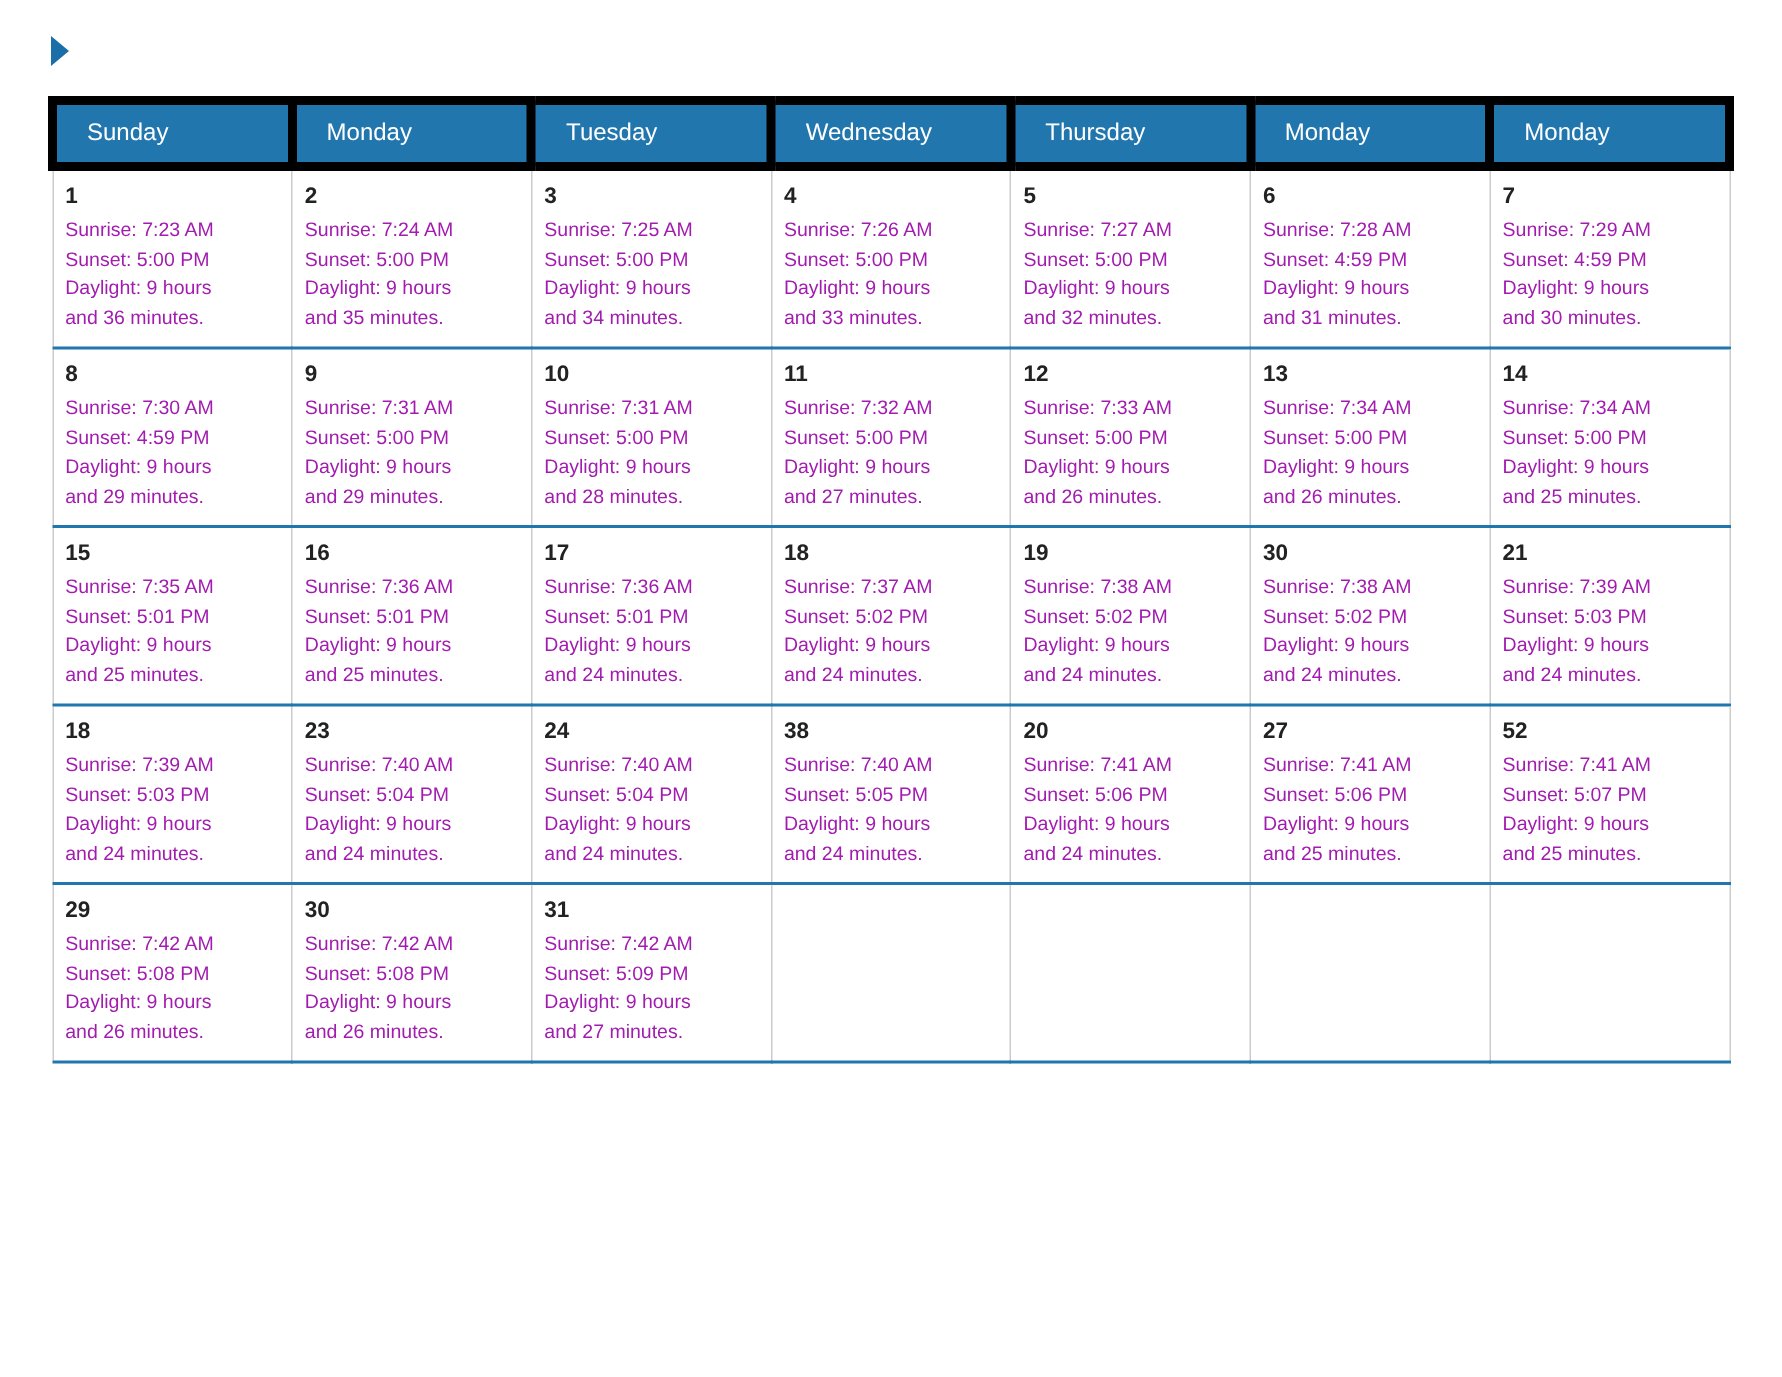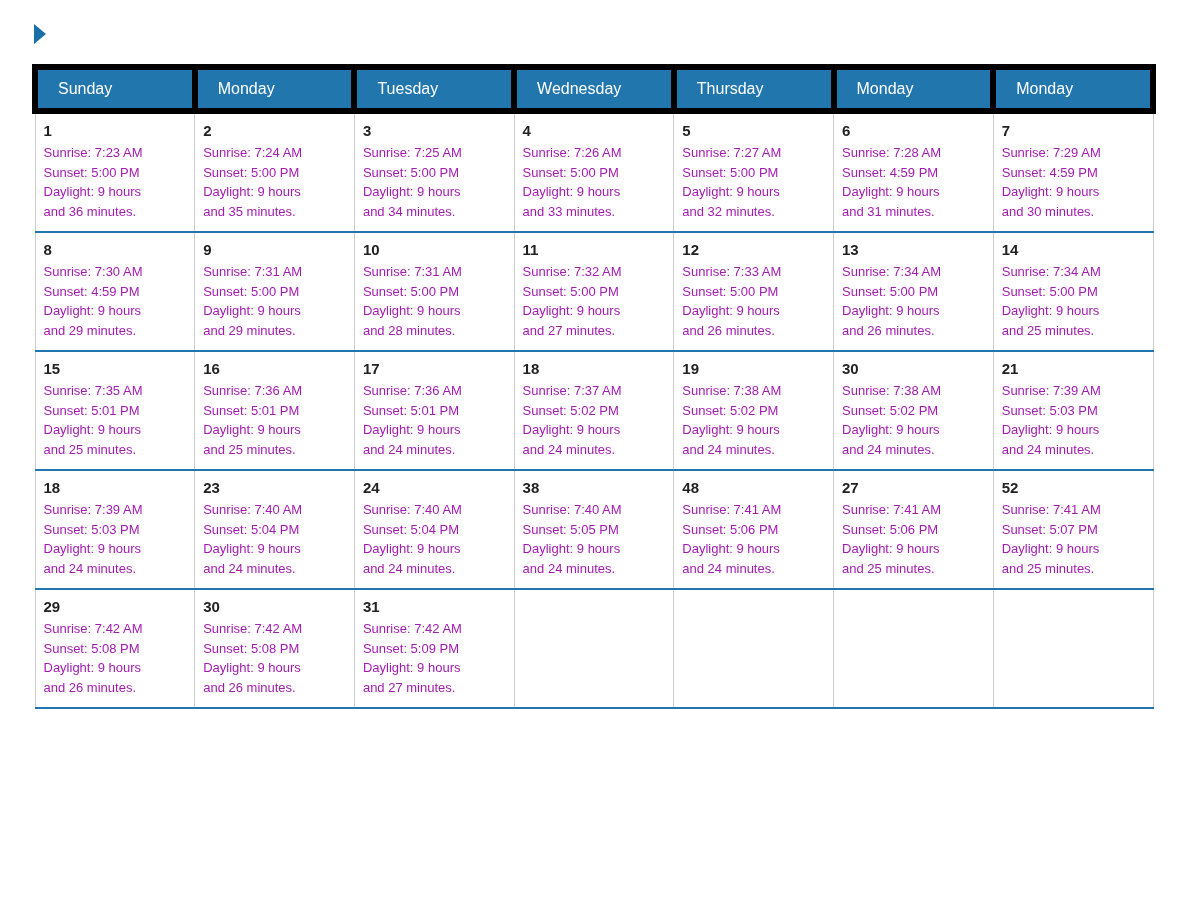--- a/index.html
+++ b/index.html
@@ -229,21 +229,21 @@
         </td>
         <td>
           <span class="day-number">24</span>
           <div class="day-info">Sunrise: 7:40 AM<br>Sunset: 5:04 PM<br>Daylight: 9 hours<br>and 24 minutes.</div>
         </td>
         <td>
           <span class="day-number">38</span>
           <div class="day-info">Sunrise: 7:40 AM<br>Sunset: 5:05 PM<br>Daylight: 9 hours<br>and 24 minutes.</div>
         </td>
         <td>
-          <span class="day-number">48</span>
+          <span class="day-number">20</span>
           <div class="day-info">Sunrise: 7:41 AM<br>Sunset: 5:06 PM<br>Daylight: 9 hours<br>and 24 minutes.</div>
         </td>
         <td>
           <span class="day-number">27</span>
           <div class="day-info">Sunrise: 7:41 AM<br>Sunset: 5:06 PM<br>Daylight: 9 hours<br>and 25 minutes.</div>
         </td>
         <td>
           <span class="day-number">52</span>
           <div class="day-info">Sunrise: 7:41 AM<br>Sunset: 5:07 PM<br>Daylight: 9 hours<br>and 25 minutes.</div>
         </td>

